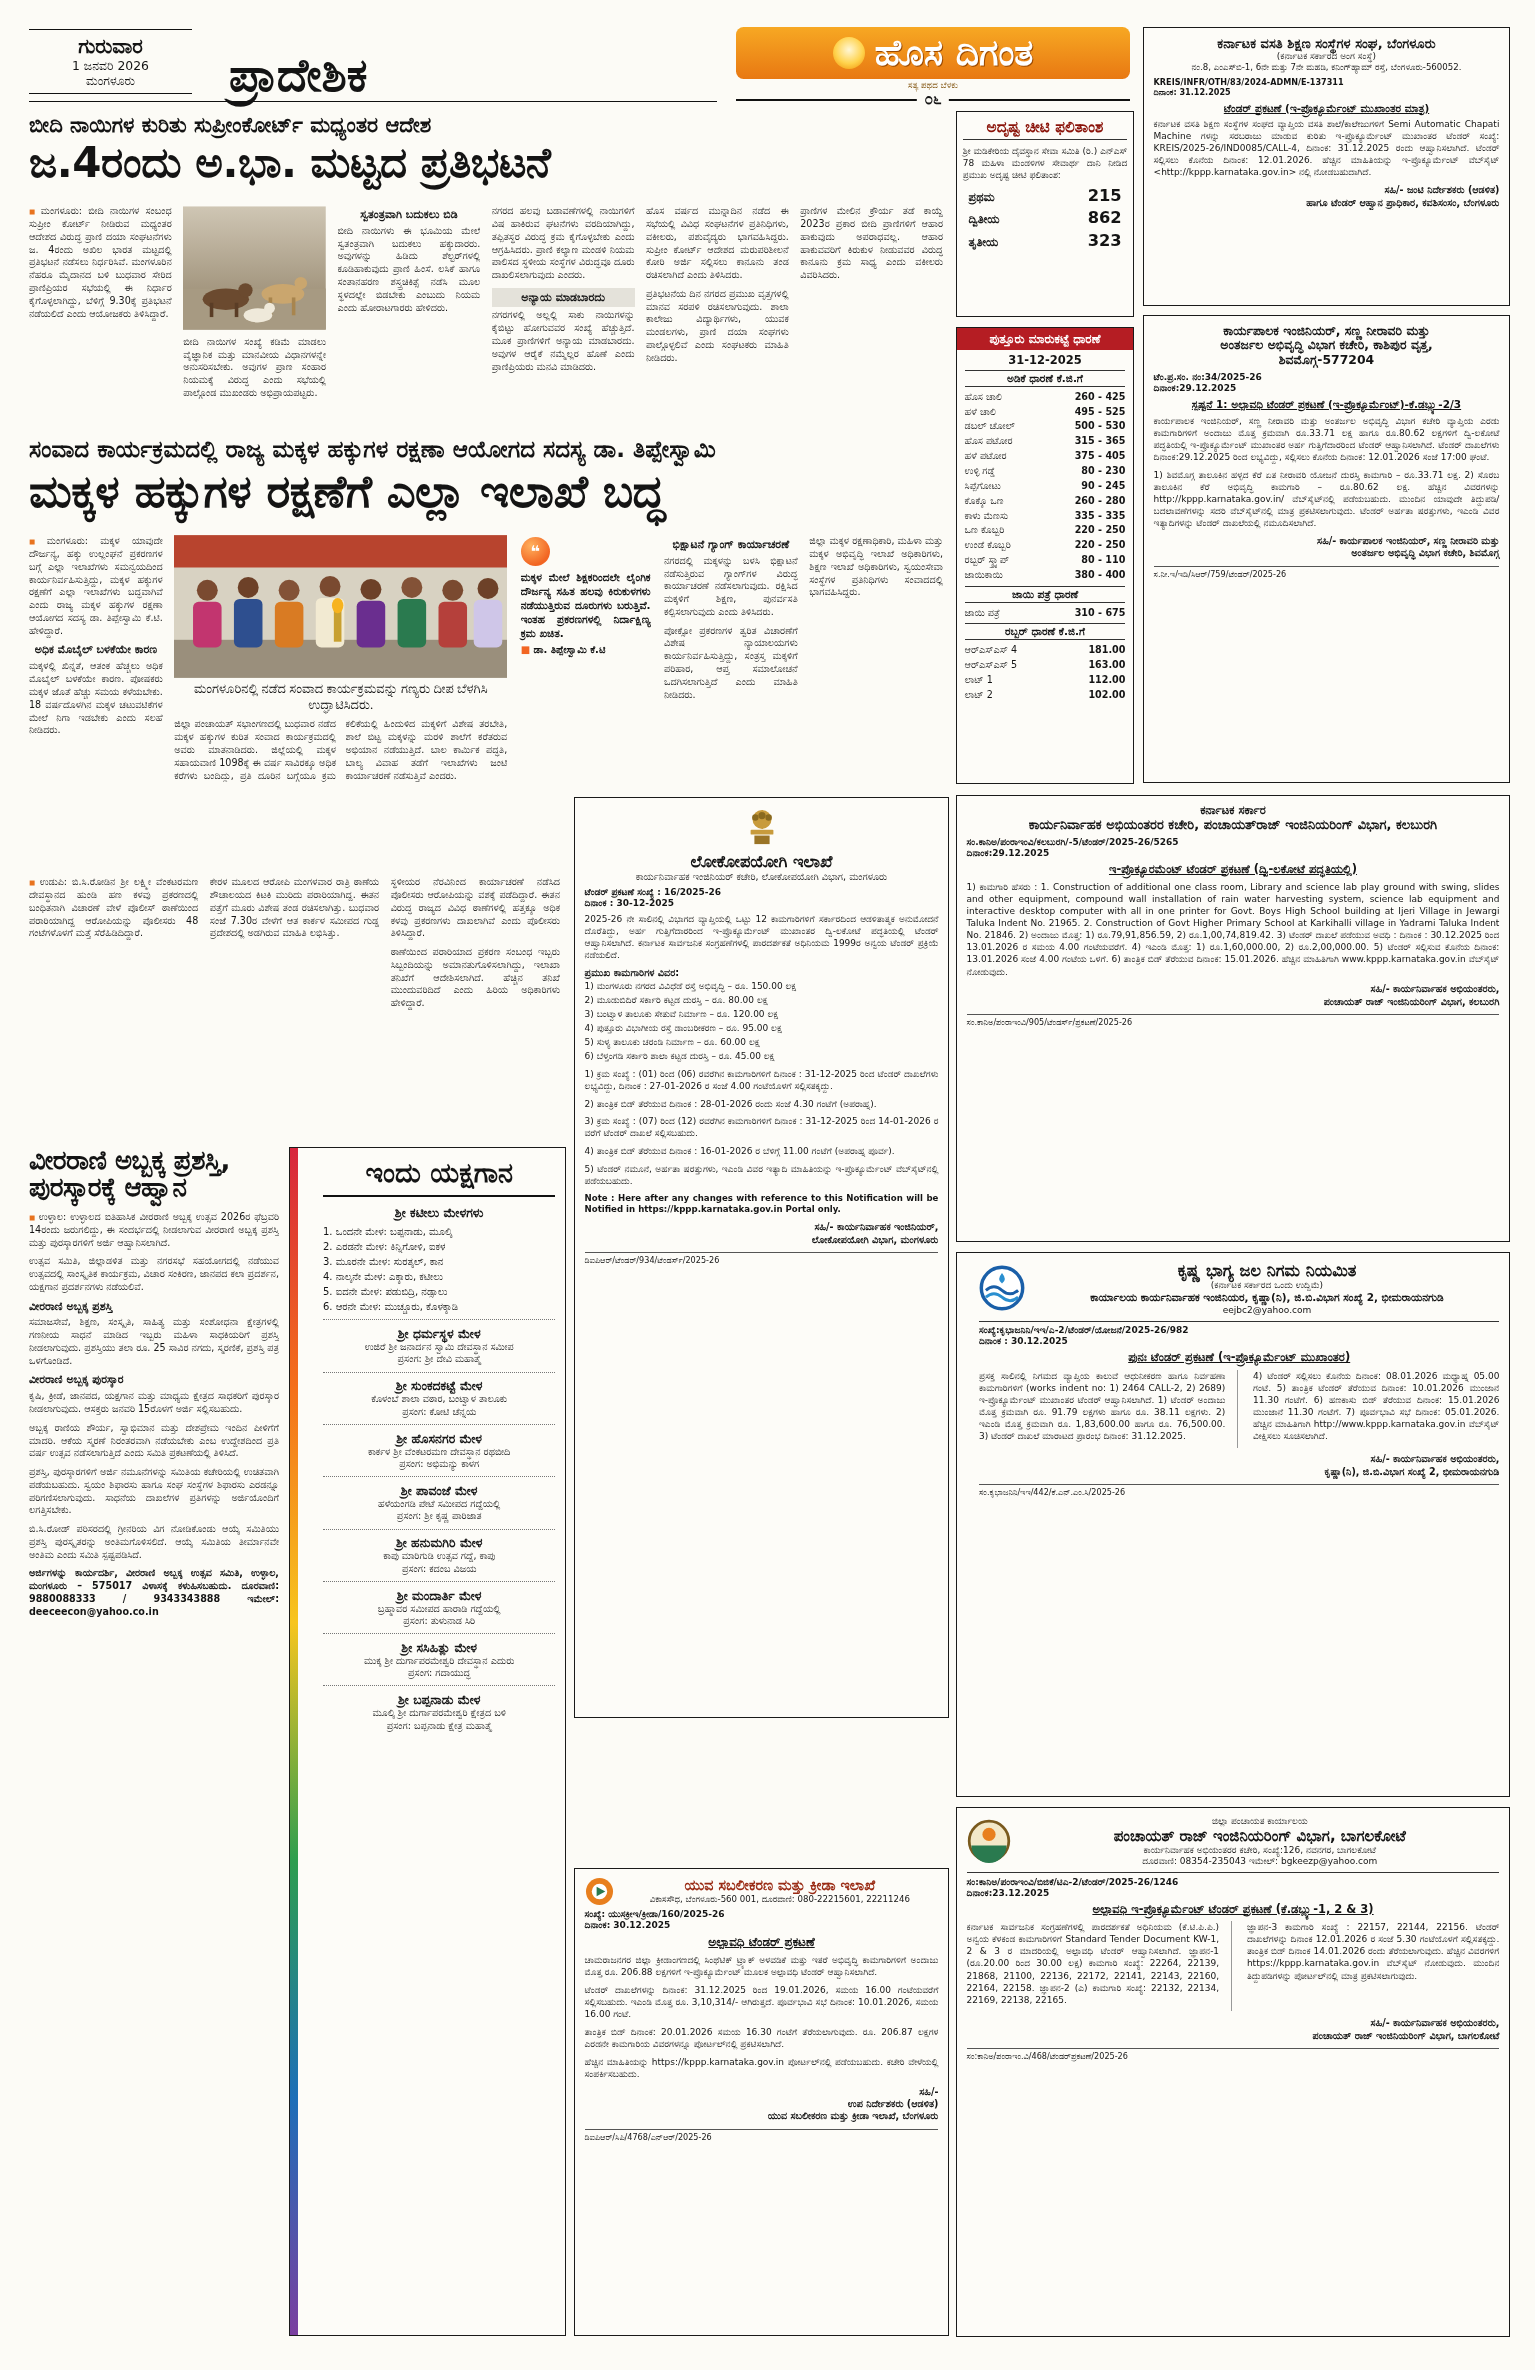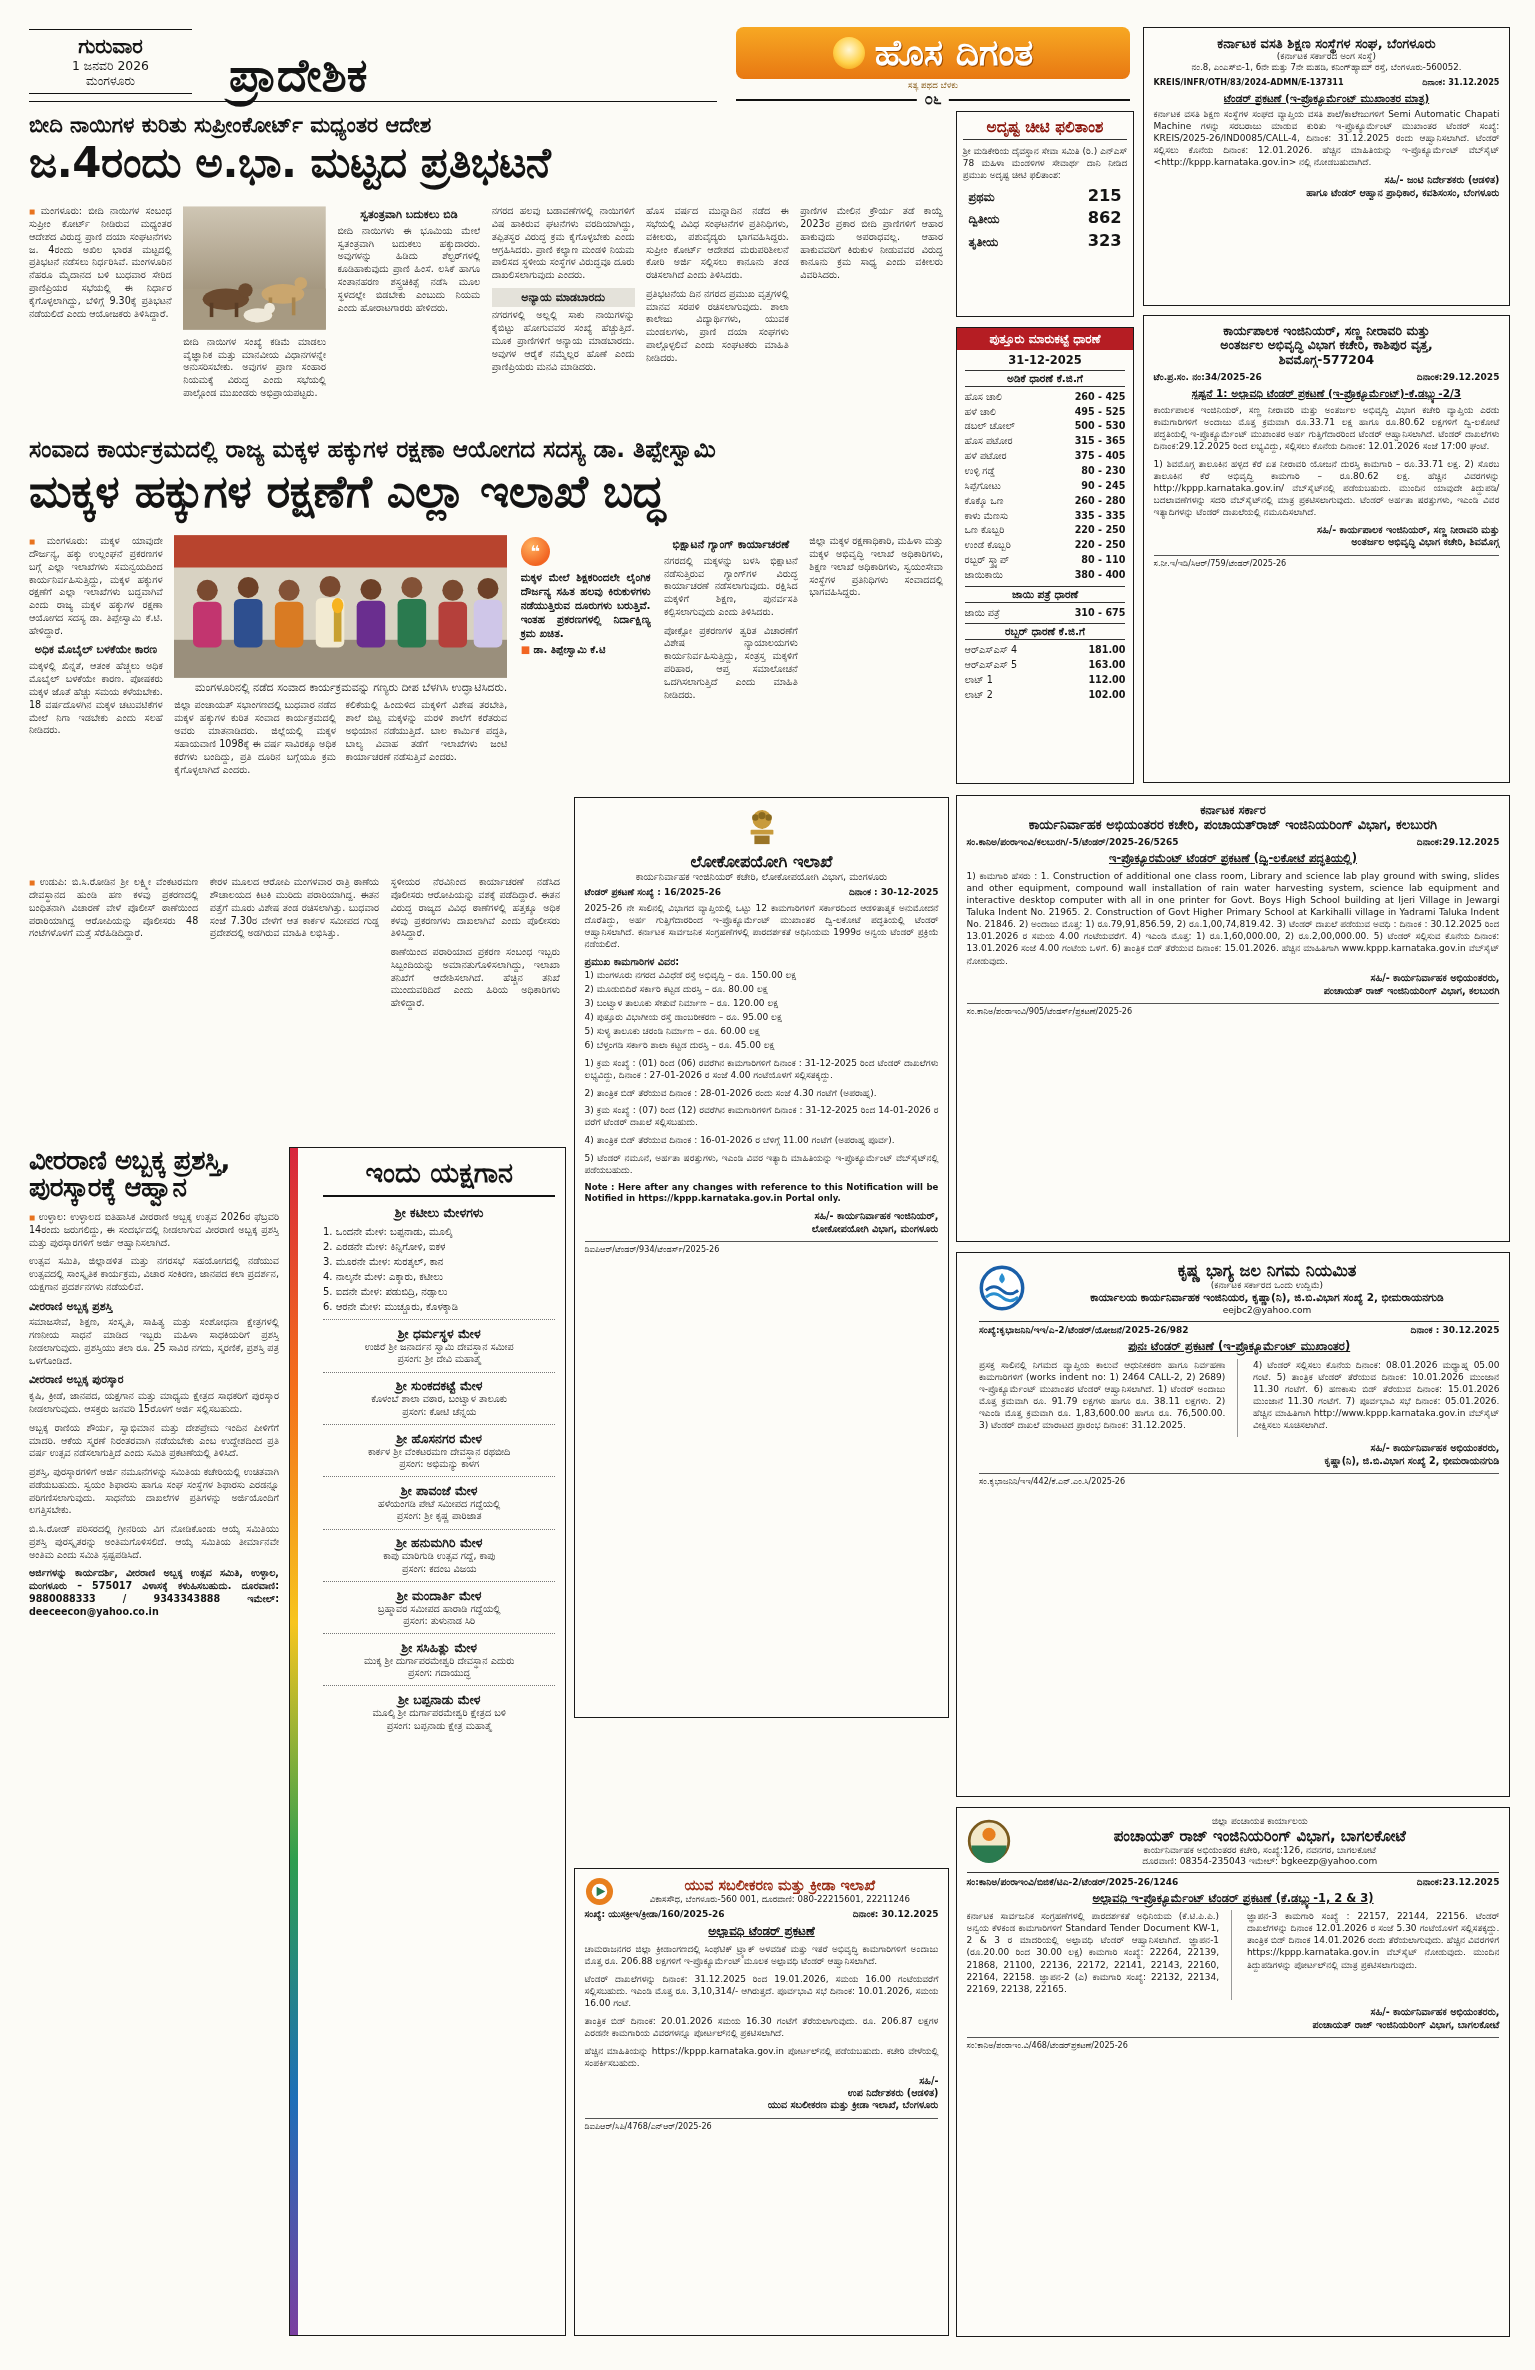--- a/index.html
+++ b/index.html
@@ -8,22 +8,22 @@
   .abs{position:absolute;box-sizing:border-box;}
   .box{border:1.9px solid #1a1a1a;background:#fdfcf8;padding:7.6px 9.6px;overflow:hidden;}
   .t{font-size:9.6px;line-height:1.34;text-align:justify;margin:0 0 5.7px;}
   .lead::before{content:"◼ ";color:#e8731e;font-size:7.6px;}
   .subhead{font-weight:bold;font-size:11px;text-align:center;margin:2.9px 0 3.8px;}
   .graybox{background:#e4e2da;padding:2.9px 3.8px;margin:2.9px 0;}
   .cols{display:flex;gap:11.5px;}
   .col{flex:1;overflow:hidden;}
   .kicker{font-weight:bold;}
   .headline{font-weight:800;letter-spacing:-0.5px;line-height:1.05;}
-  .cap{font-size:11px;line-height:1.25;margin:2.9px 0 4.8px;text-align:right;}
-  .refrow{display:flex;justify-content:space-between;font-size:9px;font-weight:bold;margin:3.8px 0;}
+  .cap{font-size:13px;line-height:1.25;margin:2.9px 0 4.8px;text-align:center;font-family:Liberation Serif, serif;}
+  .refrow{display:flex;justify-content:space-between;font-size:9px;font-weight:bold;margin:3.8px 0;flex-direction:column;}
   .center{text-align:center;}
   .sign{font-size:9.6px;font-weight:bold;text-align:right;margin-top:5.7px;line-height:1.3;}
   .code{font-size:8.1px;border-top:1px solid #555;margin-top:5.7px;padding-top:1.9px;}
   .ntitle{font-weight:800;text-align:center;line-height:1.2;}
   .nsub{font-size:9.6px;text-align:center;line-height:1.25;}
   .undl{text-decoration:underline;}
   
   .mast{background:linear-gradient(180deg,#f7a823,#e87812);border-radius:7.6px;display:flex;align-items:center;justify-content:center;gap:9.6px;color:#fff;}
   .mastname{font-size:36px;font-weight:800;text-shadow:1px 1px 0 #9c4a00;}
   .sun{width:32.5px;height:32.5px;border-radius:50%;background:radial-gradient(circle at 50% 40%,#fff7d6,#ffd34d 55%,#f08c00);}

